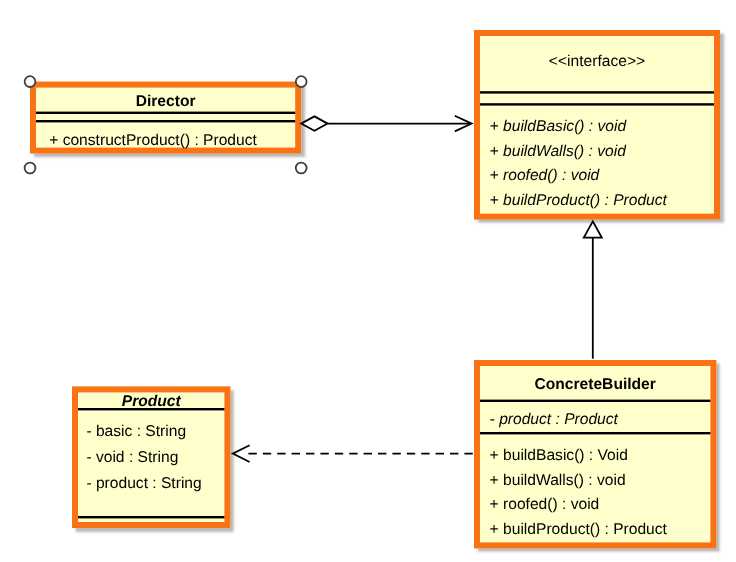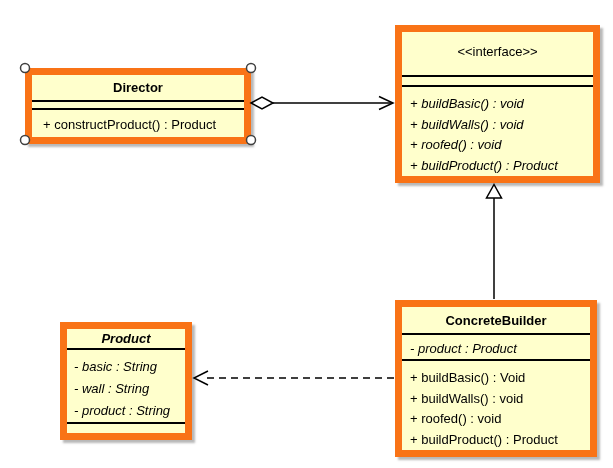--- a/index.html
+++ b/index.html
@@ -13,41 +13,41 @@
     height: 468px;
     background: #ffffff;
     font-family: "Liberation Sans", sans-serif;
     color: #000000;
     overflow: hidden;
   }
   .uml-class {
     position: absolute;
     box-sizing: border-box;
     background: #ffffcc;
-    border: 7px solid #f97316;
+    border: 5px solid #f97316;
     box-shadow: 3px 3px 2px rgba(125,125,125,0.55);
     display: flex;
     flex-direction: column;
     font-size: 13px;
     line-height: 1;
   }
   .cmp { box-sizing: border-box; }
   .cmp + .cmp { border-top: 2px solid #000000; }
   .cmp-title {
     font-weight: bold;
     text-align: center;
     display: flex;
     flex-direction: column;
     justify-content: center;
   }
   .stereotype { font-weight: normal; }
   .member { white-space: nowrap; }
 
   
-  .director { left: 25px; top: 68px; width: 226px; height: 76px; }
+  .director { left: 25px; top: 68px; width: 226px; height: 60px; }
   .director .cmp-title { height: 25px; }
   .director .cmp-attrs { height: 8px; }
   .director .cmp-methods { flex: 1; padding: 8px 1px 0 11px; }
 
   
   .builder { left: 395px; top: 25px; width: 205px; height: 158px; }
   .builder .cmp-title { height: 46px; }
   .builder .cmp-title .stereotype { margin-bottom: 5px; }
   .builder .cmp-attrs { height: 10px; }
   .builder .cmp-methods { flex: 1; padding: 7px 0 0 8px; }
@@ -56,21 +56,21 @@
   
   .concrete-builder { left: 395px; top: 300px; width: 202px; height: 157px; }
   .concrete-builder .cmp-title { height: 28px; }
   .concrete-builder .cmp-attrs { height: 27px; padding: 7px 0 0 8px; font-style: italic; }
   .concrete-builder .cmp-methods { flex: 1; padding: 7px 0 0 8px; }
   .concrete-builder .cmp-methods .member { line-height: 20.5px; }
 
   
   .product { left: 60px; top: 322px; width: 132px; height: 118px; }
   .product .cmp-title { height: 24px; font-style: italic; }
-  .product .cmp-attrs { flex: 1; padding: 6px 0 0 7px; font-style: italic; }
+  .product .cmp-attrs { flex: 1; padding: 6px 0 16px 7px; }
   .product .cmp-attrs .member { line-height: 22px; }
   .product .cmp-methods { height: 13px; }
 
   .connectors {
     position: absolute;
     left: 0; top: 0;
     width: 613px;
     height: 468px;
     pointer-events: none;
   }
@@ -111,21 +111,21 @@
       <div class="member">+ buildWalls() : void</div>
       <div class="member">+ roofed() : void</div>
       <div class="member">+ buildProduct() : Product</div>
     </div>
   </div>
 
   <div class="uml-class product">
     <div class="cmp cmp-title">Product</div>
     <div class="cmp cmp-attrs">
       <div class="member">- basic : String</div>
-      <div class="member">- wall : String</div>
+      <div class="member">- void : String</div>
       <div class="member">- product : String</div>
     </div>
     <div class="cmp cmp-methods"></div>
   </div>
 
   <svg class="connectors" viewBox="0 0 613 468" xmlns="http://www.w3.org/2000/svg">
 
     <g stroke="#000000" stroke-width="1.5" fill="none">
       <line x1="273" y1="103" x2="392" y2="103"></line>
       <polygon points="251,103 262,97 273,103 262,109" fill="#ffffff"></polygon>

